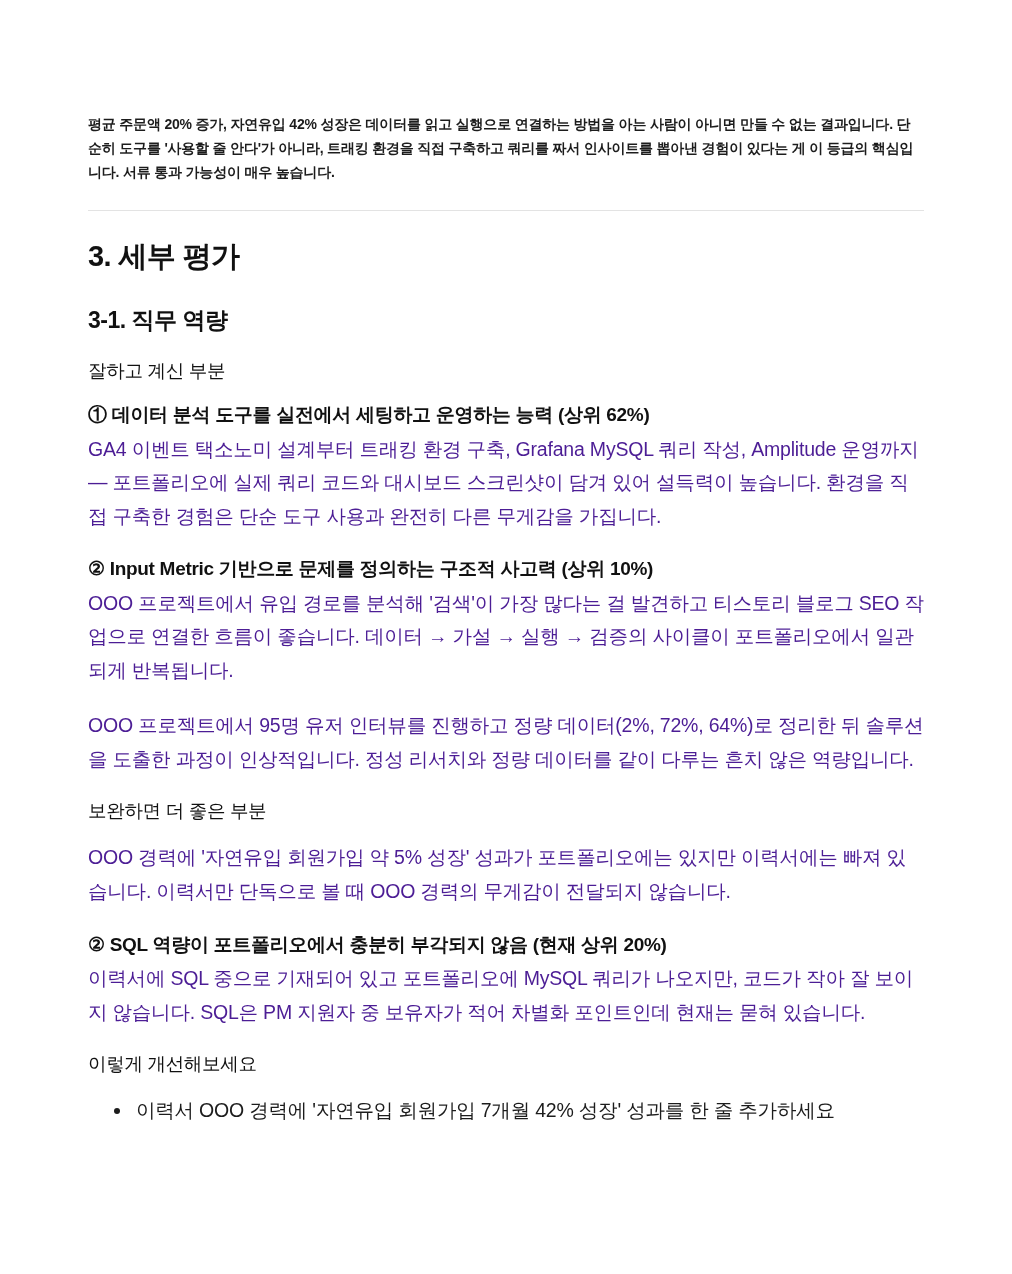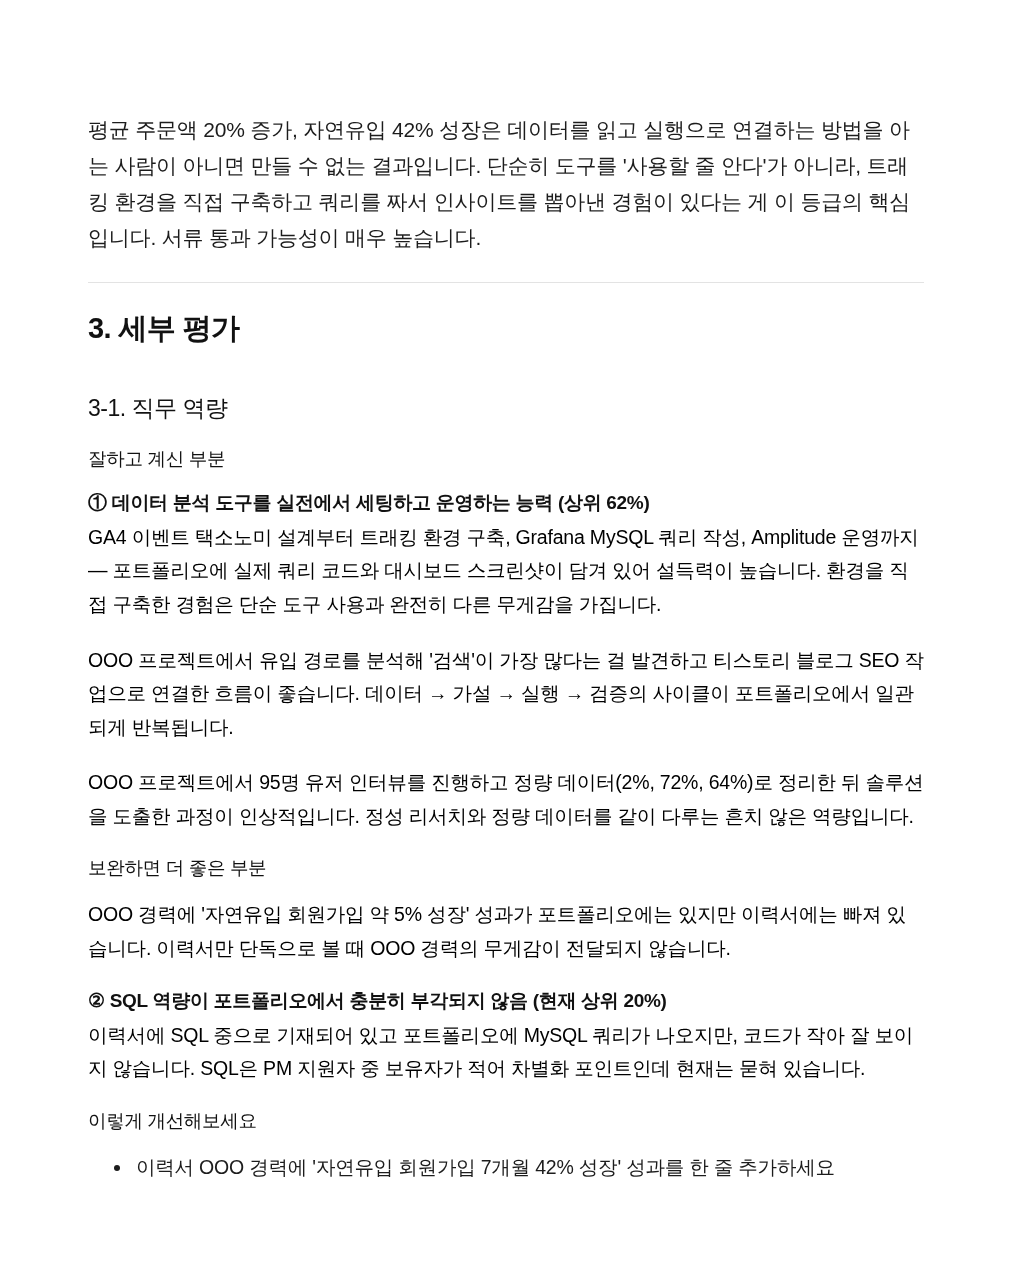--- a/index.html
+++ b/index.html
@@ -17,44 +17,44 @@
   .page {
     width: 1012px;
     min-height: 1274px;
     padding: 112px 88px 0 88px;
     background: #ffffff;
   }
   p, h2, h3, h4, ul {
     margin: 0;
   }
   .para {
-    font-size: 21px;
+    font-size: 14px;
     line-height: 1.72;
     letter-spacing: -0.2px;
     color: #1c1c1c;
-    font-weight: 400;
+    font-weight: 700;
   }
   .intro {
     margin-bottom: 26px;
   }
   .divider {
     border: none;
     border-top: 1px solid #e3e3e3;
     margin: 0 0 26px 0;
   }
   h2.section-title {
     font-size: 29px;
     font-weight: 700;
     letter-spacing: -0.6px;
-    margin: 0 0 44px 0;
+    margin: 0 0 28px 0;
     color: #111111;
   }
   h3.subsection-title {
     font-size: 23px;
-    font-weight: 400;
+    font-weight: 700;
     letter-spacing: -0.5px;
     margin: 0 0 22px 0;
     color: #111111;
   }
   h4.group-title {
     font-size: 18.5px;
     font-weight: 400;
     letter-spacing: -0.3px;
     margin: 0 0 18px 0;
     color: #111111;
@@ -67,21 +67,21 @@
     font-weight: 700;
     letter-spacing: -0.3px;
     line-height: 1.5;
     margin-bottom: 3px;
     color: #111111;
   }
   .item-body {
     font-size: 19.5px;
     line-height: 1.72;
     letter-spacing: -0.2px;
-    color: #000000;
+    color: #4c1d95;
   }
   ul.bullets {
     margin: 0;
     padding-left: 34px;
     list-style: none;
   }
   ul.bullets li {
     position: relative;
     font-size: 19.5px;
     line-height: 1.72;
@@ -115,20 +115,21 @@
   <h3 class="subsection-title">3-1. 직무 역량</h3>
 
   <h4 class="group-title">잘하고 계신 부분</h4>
 
   <div class="item">
     <div class="item-title">① 데이터 분석 도구를 실전에서 세팅하고 운영하는 능력 (상위 62%)</div>
     <div class="item-body">GA4 이벤트 택소노미 설계부터 트래킹 환경 구축, Grafana MySQL 쿼리 작성, Amplitude 운영까지 — 포트폴리오에 실제 쿼리 코드와 대시보드 스크린샷이 담겨 있어 설득력이 높습니다. 환경을 직접 구축한 경험은 단순 도구 사용과 완전히 다른 무게감을 가집니다.</div>
   </div>
 
   <div class="item">
+    <div class="item-title">② Input Metric 기반으로 문제를 정의하는 구조적 사고력 (상위 10%)</div>
     <div class="item-body">OOO 프로젝트에서 유입 경로를 분석해 '검색'이 가장 많다는 걸 발견하고 티스토리 블로그 SEO 작업으로 연결한 흐름이 좋습니다. 데이터 → 가설 → 실행 → 검증의 사이클이 포트폴리오에서 일관되게 반복됩니다.</div>
   </div>
 
   <div class="item">
     <div class="item-body">OOO 프로젝트에서 95명 유저 인터뷰를 진행하고 정량 데이터(2%, 72%, 64%)로 정리한 뒤 솔루션을 도출한 과정이 인상적입니다. 정성 리서치와 정량 데이터를 같이 다루는 흔치 않은 역량입니다.</div>
   </div>
 
   <h4 class="group-title">보완하면 더 좋은 부분</h4>
 
   <div class="item">

